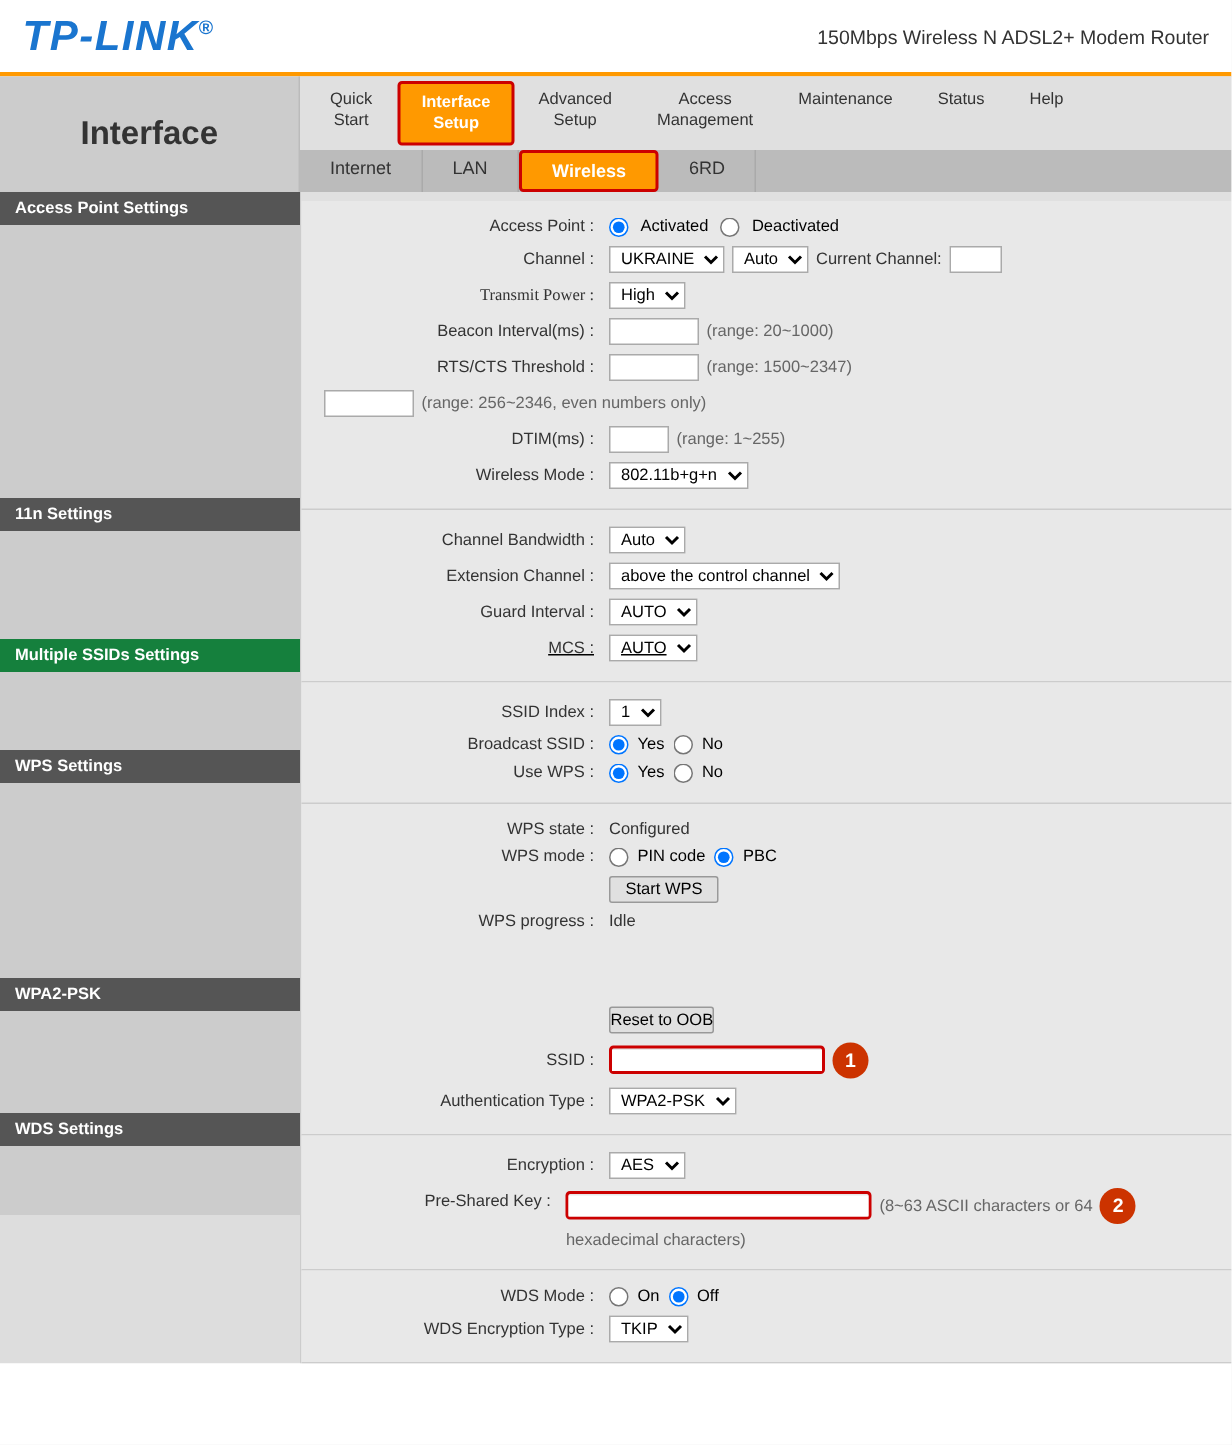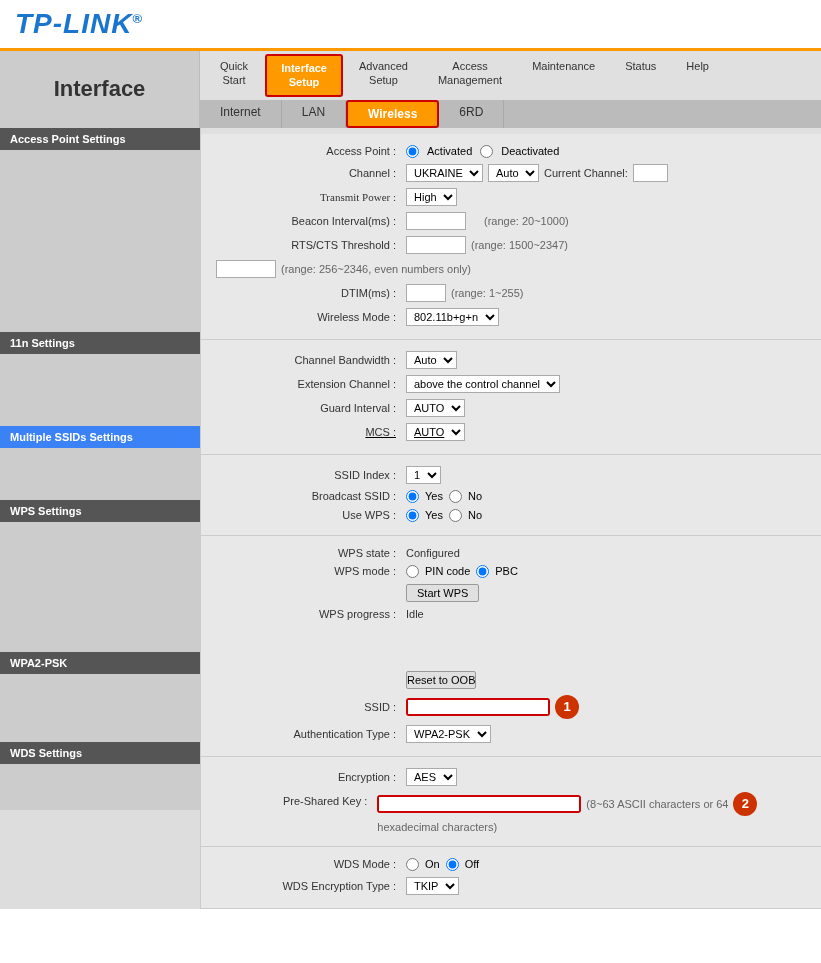--- a/index.html
+++ b/index.html
@@ -18,20 +18,21 @@
     }
     label { font-size: 11px; }
   </style>
 </head>
 <body>
 
 <div style="background:#fff; border-bottom:3px solid #ff9900; padding:8px 15px; display:flex; align-items:center; justify-content:space-between;">
   <div style="font-size:28px; font-weight:bold; color:#1a75cf; font-style:italic; letter-spacing:1px;">
     <span>TP-LINK</span><sup style="font-size:13px; font-style:normal;">®</sup>
   </div>
+  <div style="font-size:13px; color:#333;">150Mbps Wireless N ADSL2+ Modem Router</div>
 </div>
 
 <div style="display:flex; background:#ddd;">
 
   <div style="background:#ccc; width:200px; min-width:200px; display:flex; align-items:center; justify-content:center; font-size:22px; font-weight:bold; color:#333; border-right:1px solid #bbb; padding:10px;">
     <span>Interface</span>
   </div>
 
   <div style="display:flex; flex-direction:column; flex:1;">
 
@@ -57,21 +58,21 @@
 <div style="display:flex;">
 
   <div style="width:200px; min-width:200px; background:#ddd;">
 
     <div style="background:#555; color:#fff; font-weight:bold; font-size:11px; padding:5px 10px;">Access Point Settings</div>
     <div style="height:182px; background:#ccc;"></div>
 
     <div style="background:#555; color:#fff; font-weight:bold; font-size:11px; padding:5px 10px;">11n Settings</div>
     <div style="height:72px; background:#ccc;"></div>
 
-    <div style="background:#3b82f6; color:#fff; font-weight:bold; font-size:11px; padding:5px 10px;">Multiple SSIDs Settings</div>
+    <div style="background:#15803d; color:#fff; font-weight:bold; font-size:11px; padding:5px 10px;">Multiple SSIDs Settings</div>
     <div style="height:52px; background:#ccc;"></div>
 
     <div style="background:#555; color:#fff; font-weight:bold; font-size:11px; padding:5px 10px;">WPS Settings</div>
     <div style="height:130px; background:#ccc;"></div>
 
     <div style="background:#555; color:#fff; font-weight:bold; font-size:11px; padding:5px 10px;">WPA2-PSK</div>
     <div style="height:68px; background:#ccc;"></div>
 
     <div style="background:#555; color:#fff; font-weight:bold; font-size:11px; padding:5px 10px;">WDS Settings</div>
     <div style="height:46px; background:#ccc;"></div>
@@ -111,21 +112,21 @@
         <div style="width:190px; text-align:right; padding-right:10px; font-size:11px; color:#333;font-family:Liberation Serif, serif;">Transmit Power :</div>
         <div style="display:flex; align-items:center; gap:5px;">
           <select style="font-size:11px;">
             <option>High</option>
           </select>
         </div>
       </div>
 
       <div style="display:flex; align-items:center; padding:3px 0;">
         <div style="width:190px; text-align:right; padding-right:10px; font-size:11px; color:#333;">Beacon Interval(ms) :</div>
-        <div style="display:flex; align-items:center; gap:18px;">
+        <div style="display:flex; align-items:center; gap:5px;">
           <input type="text" style="width: 60px; font-size: 11px;">
           <span style="color:#666; font-size:11px;">(range: 20~1000)</span>
         </div>
       </div>
 
       <div style="display:flex; align-items:center; padding:3px 0;">
         <div style="width:190px; text-align:right; padding-right:10px; font-size:11px; color:#333;">RTS/CTS Threshold :</div>
         <div style="display:flex; align-items:center; gap:5px;">
           <input type="text" style="width: 60px; font-size: 11px;">
           <span style="color:#666; font-size:11px;">(range: 1500~2347)</span>

